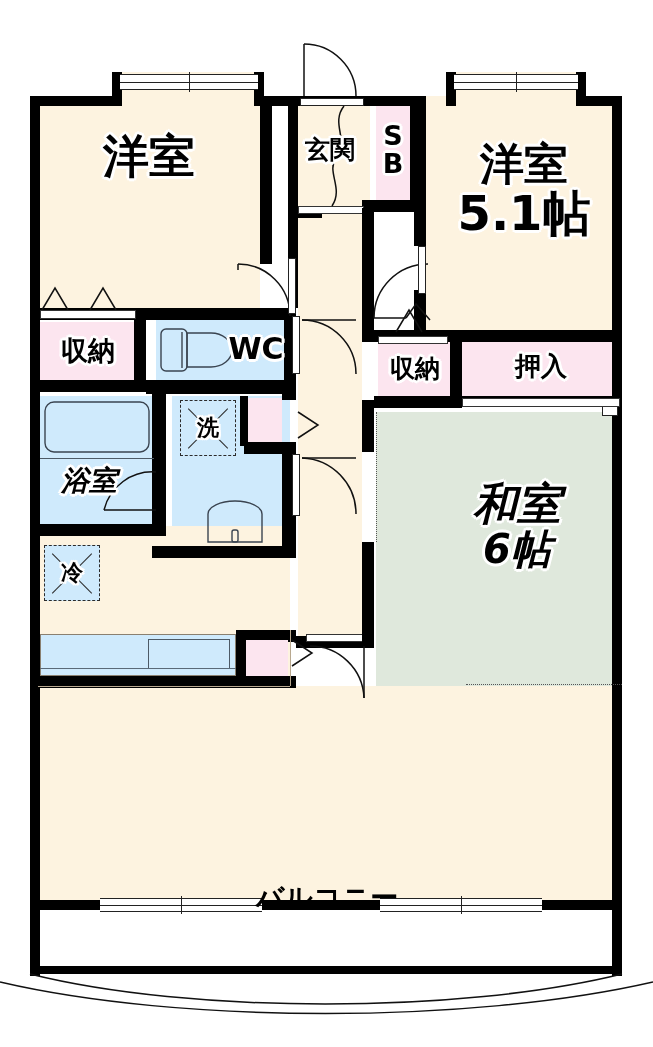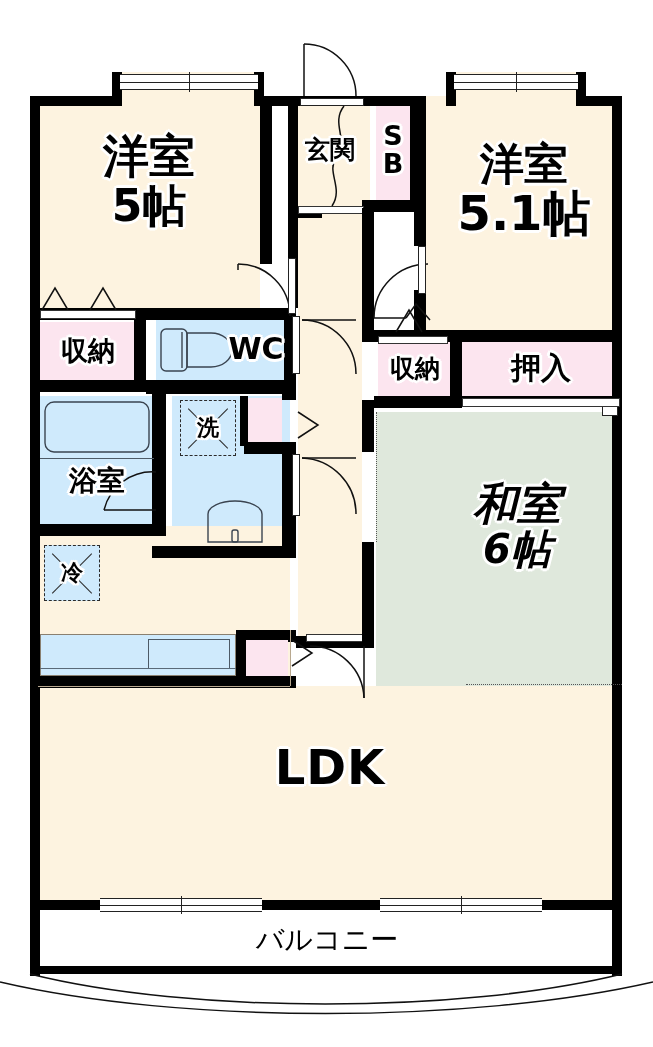--- a/index.html
+++ b/index.html
@@ -278,68 +278,66 @@
     <path class="sw" d="M50 24 L63 2 L76 24"></path>
   </svg>
   <div class="ab" style="left:40px;top:310px;width:96px;height:9px;background:#fff;border:1.1px solid #333;"></div>
 
   <svg class="ab" style="left:394px;top:308px;width:46px;height:26px;" viewBox="0 0 46 26">
     <path class="sw" d="M2 24 L15 2 L28 24"></path>
   </svg>
 
   <div class="lbl" style="left:38px;top:132px;width:222px;font-size:46px;">
     <div>洋室</div>
-    <div style="font-size:44px;">5帖</div>
   </div>
 
   <div class="lbl" style="left:424px;top:140px;width:200px;font-size:44px;">
     <div>洋室</div>
     <div style="font-size:48px;">5.1帖</div>
   </div>
 
   <div class="lbl" style="left:376px;top:480px;width:282px;font-size:44px;font-style:italic;">
     <div>和室</div>
     <div style="font-size:40px;">6帖</div>
   </div>
 
   <div class="lbl" style="left:180px;top:742px;width:300px;font-size:48px;letter-spacing:1px;">
-    <div>LDK</div>
   </div>
 
   <div class="lbl" style="left:296px;top:136px;width:68px;font-size:25px;">
     <span>玄関</span>
   </div>
 
   <div class="lbl" style="left:376px;top:122px;width:34px;font-size:27px;line-height:1.05;">
     <span style="display:block;white-space:pre-line;">S
 B</span>
   </div>
 
   <div class="lbl" style="left:222px;top:333px;width:68px;font-size:30px;">
     <span>WC</span>
   </div>
 
-  <div class="lbl" style="left:40px;top:466px;width:114px;font-size:28px;">
+  <div class="lbl" style="left:32px;top:466px;width:114px;font-size:28px;font-style:italic;">
     <span>浴室</span>
   </div>
 
 
   <div class="lbl" style="left:40px;top:336px;width:96px;font-size:27px;">
     <span>収納</span>
   </div>
 
   <div class="lbl" style="left:378px;top:355px;width:74px;font-size:25px;">
     <span>収納</span>
   </div>
 
-  <div class="lbl" style="left:462px;top:352px;width:158px;font-size:30px;text-align:center;">
+  <div class="lbl" style="left:462px;top:352px;width:158px;font-size:26px;text-align:center;">
     <span>押入</span>
   </div>
 
-  <div class="lbl plain" style="left:32px;top:925px;width:590px;font-size:28px;font-weight:normal;">
+  <div class="lbl plain" style="left:32px;top:883px;width:590px;font-size:28px;font-weight:bold;">
     <span>バルコニー</span>
   </div>
 
   <svg class="ab" style="left:0px;top:962px;width:653px;height:62px;" viewBox="0 0 653 62">
     <path class="sw" d="M0 20 C180 62 470 62 653 20" stroke-width="1.4"></path>
     <path class="sw" d="M30 12 C190 52 460 52 622 12" stroke-width="1.4"></path>
   </svg>
 
 </div>
 

